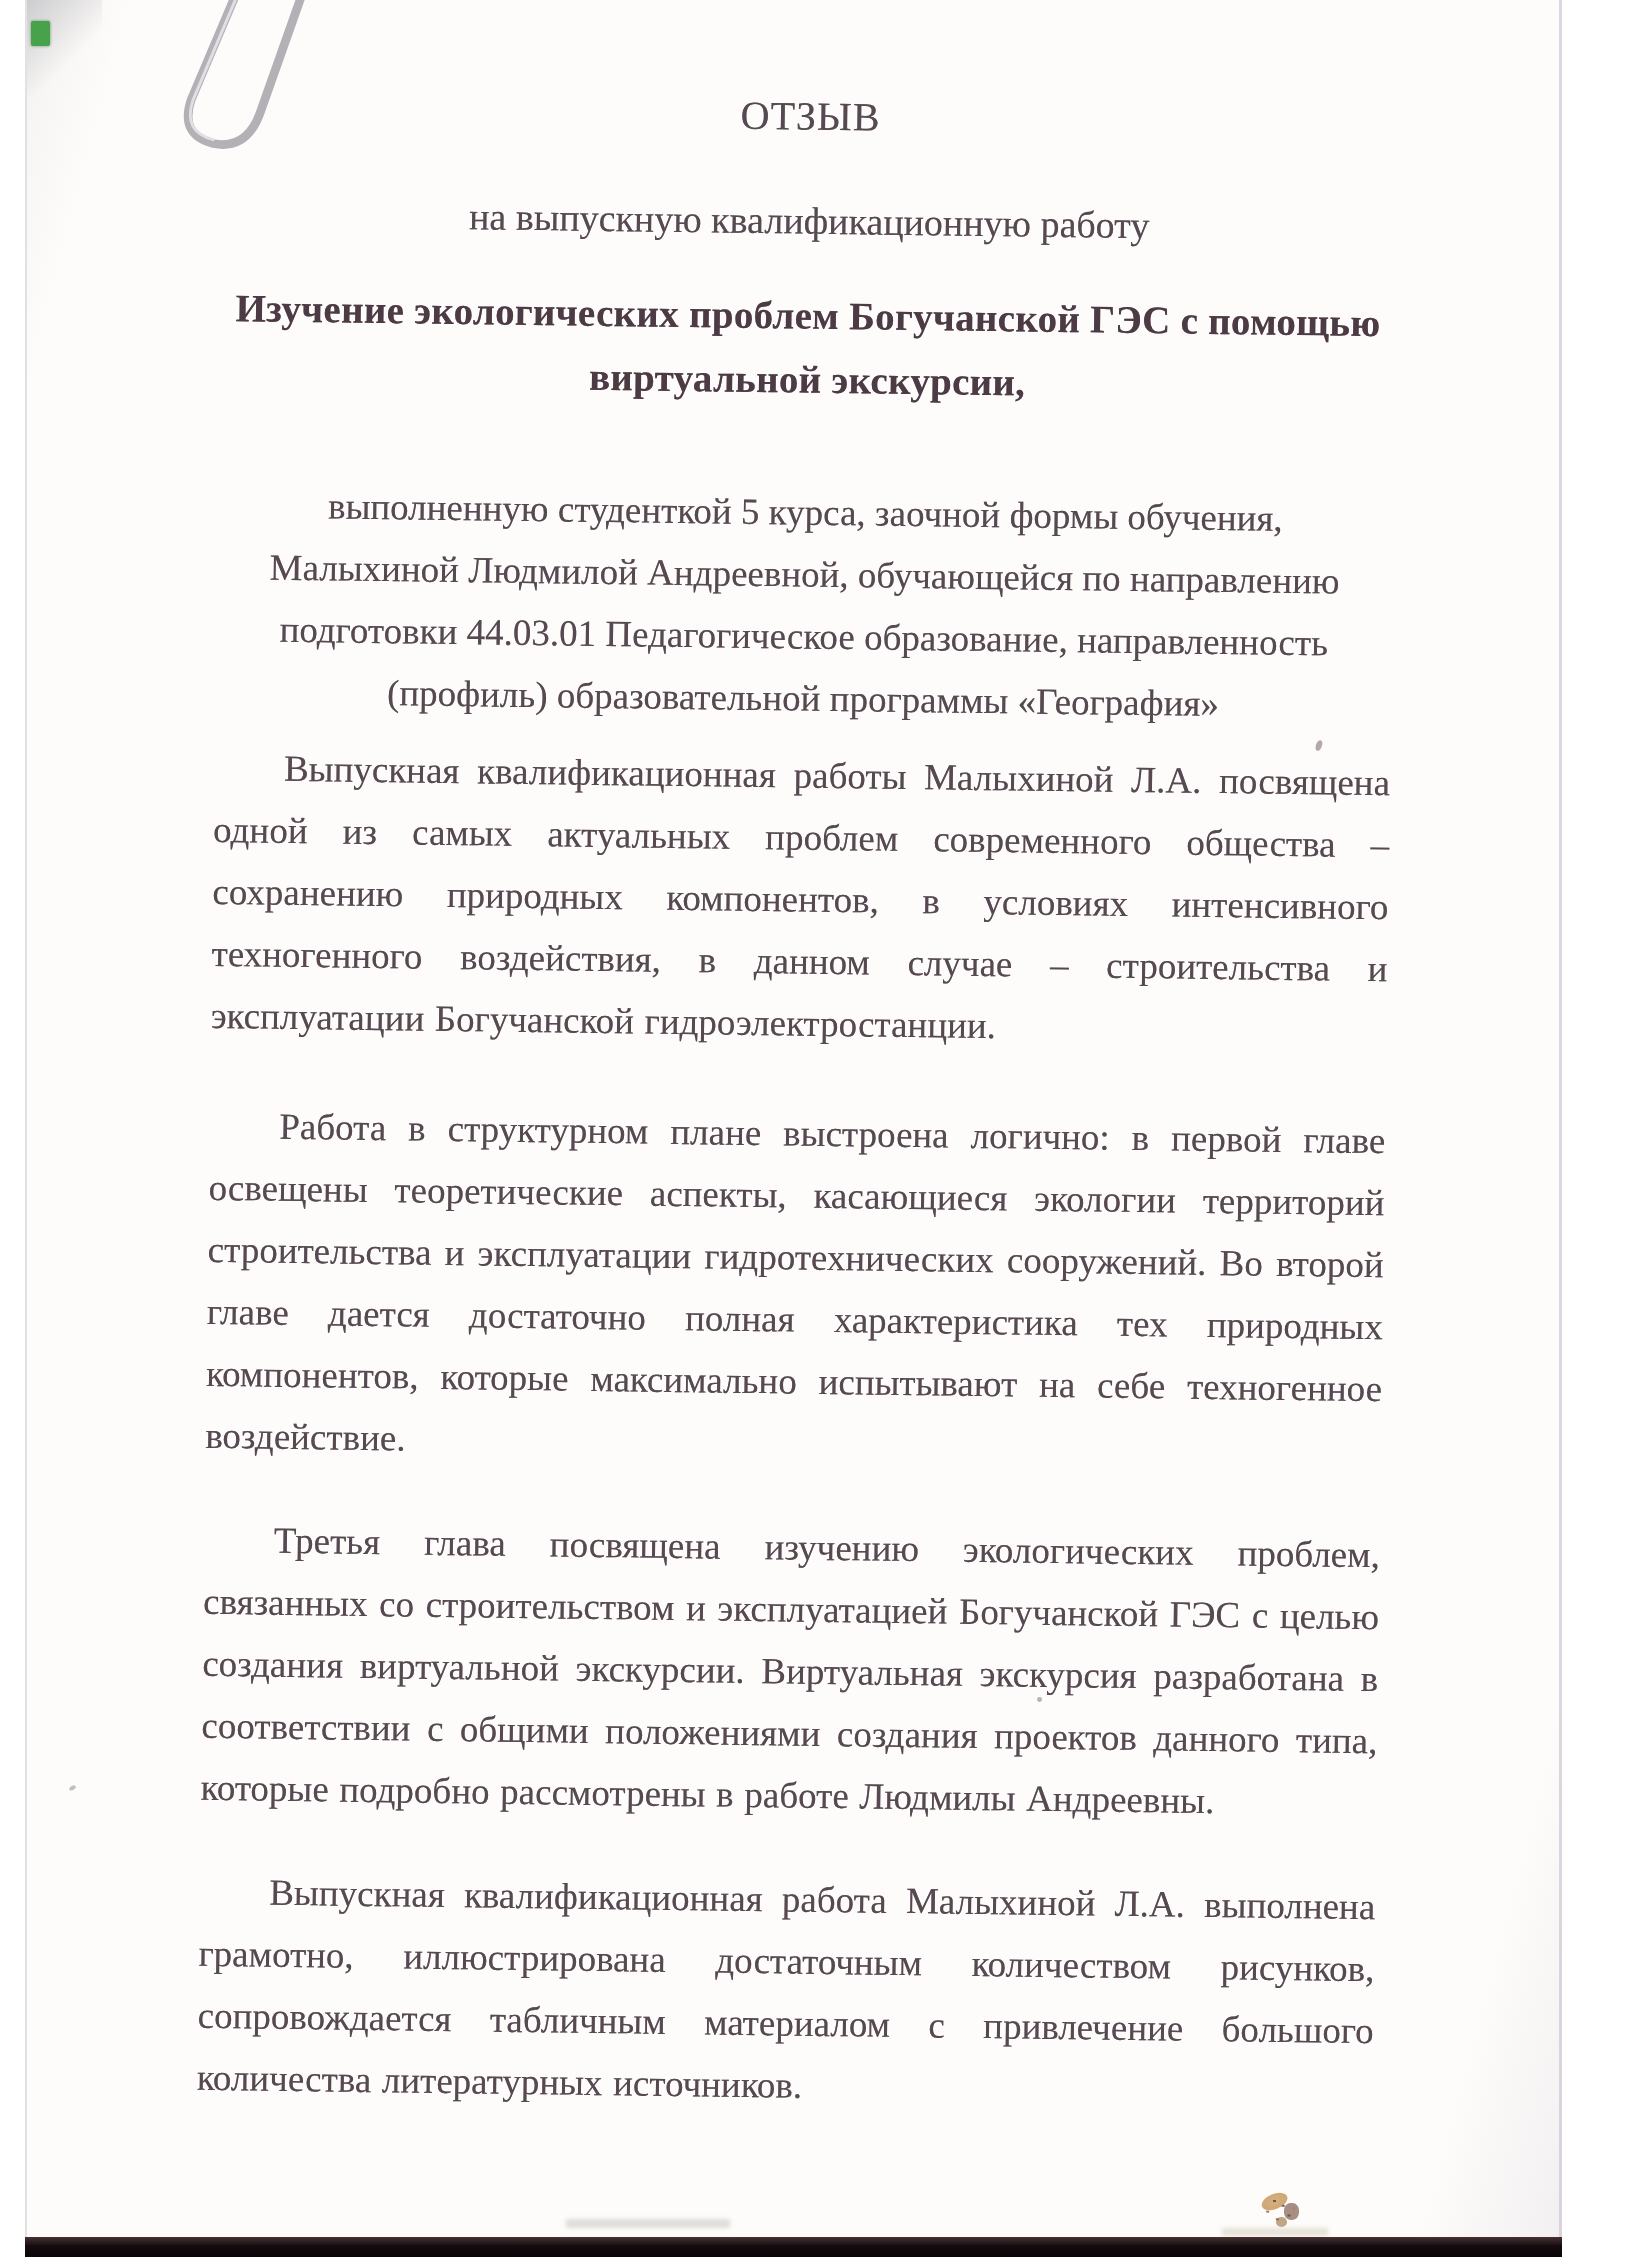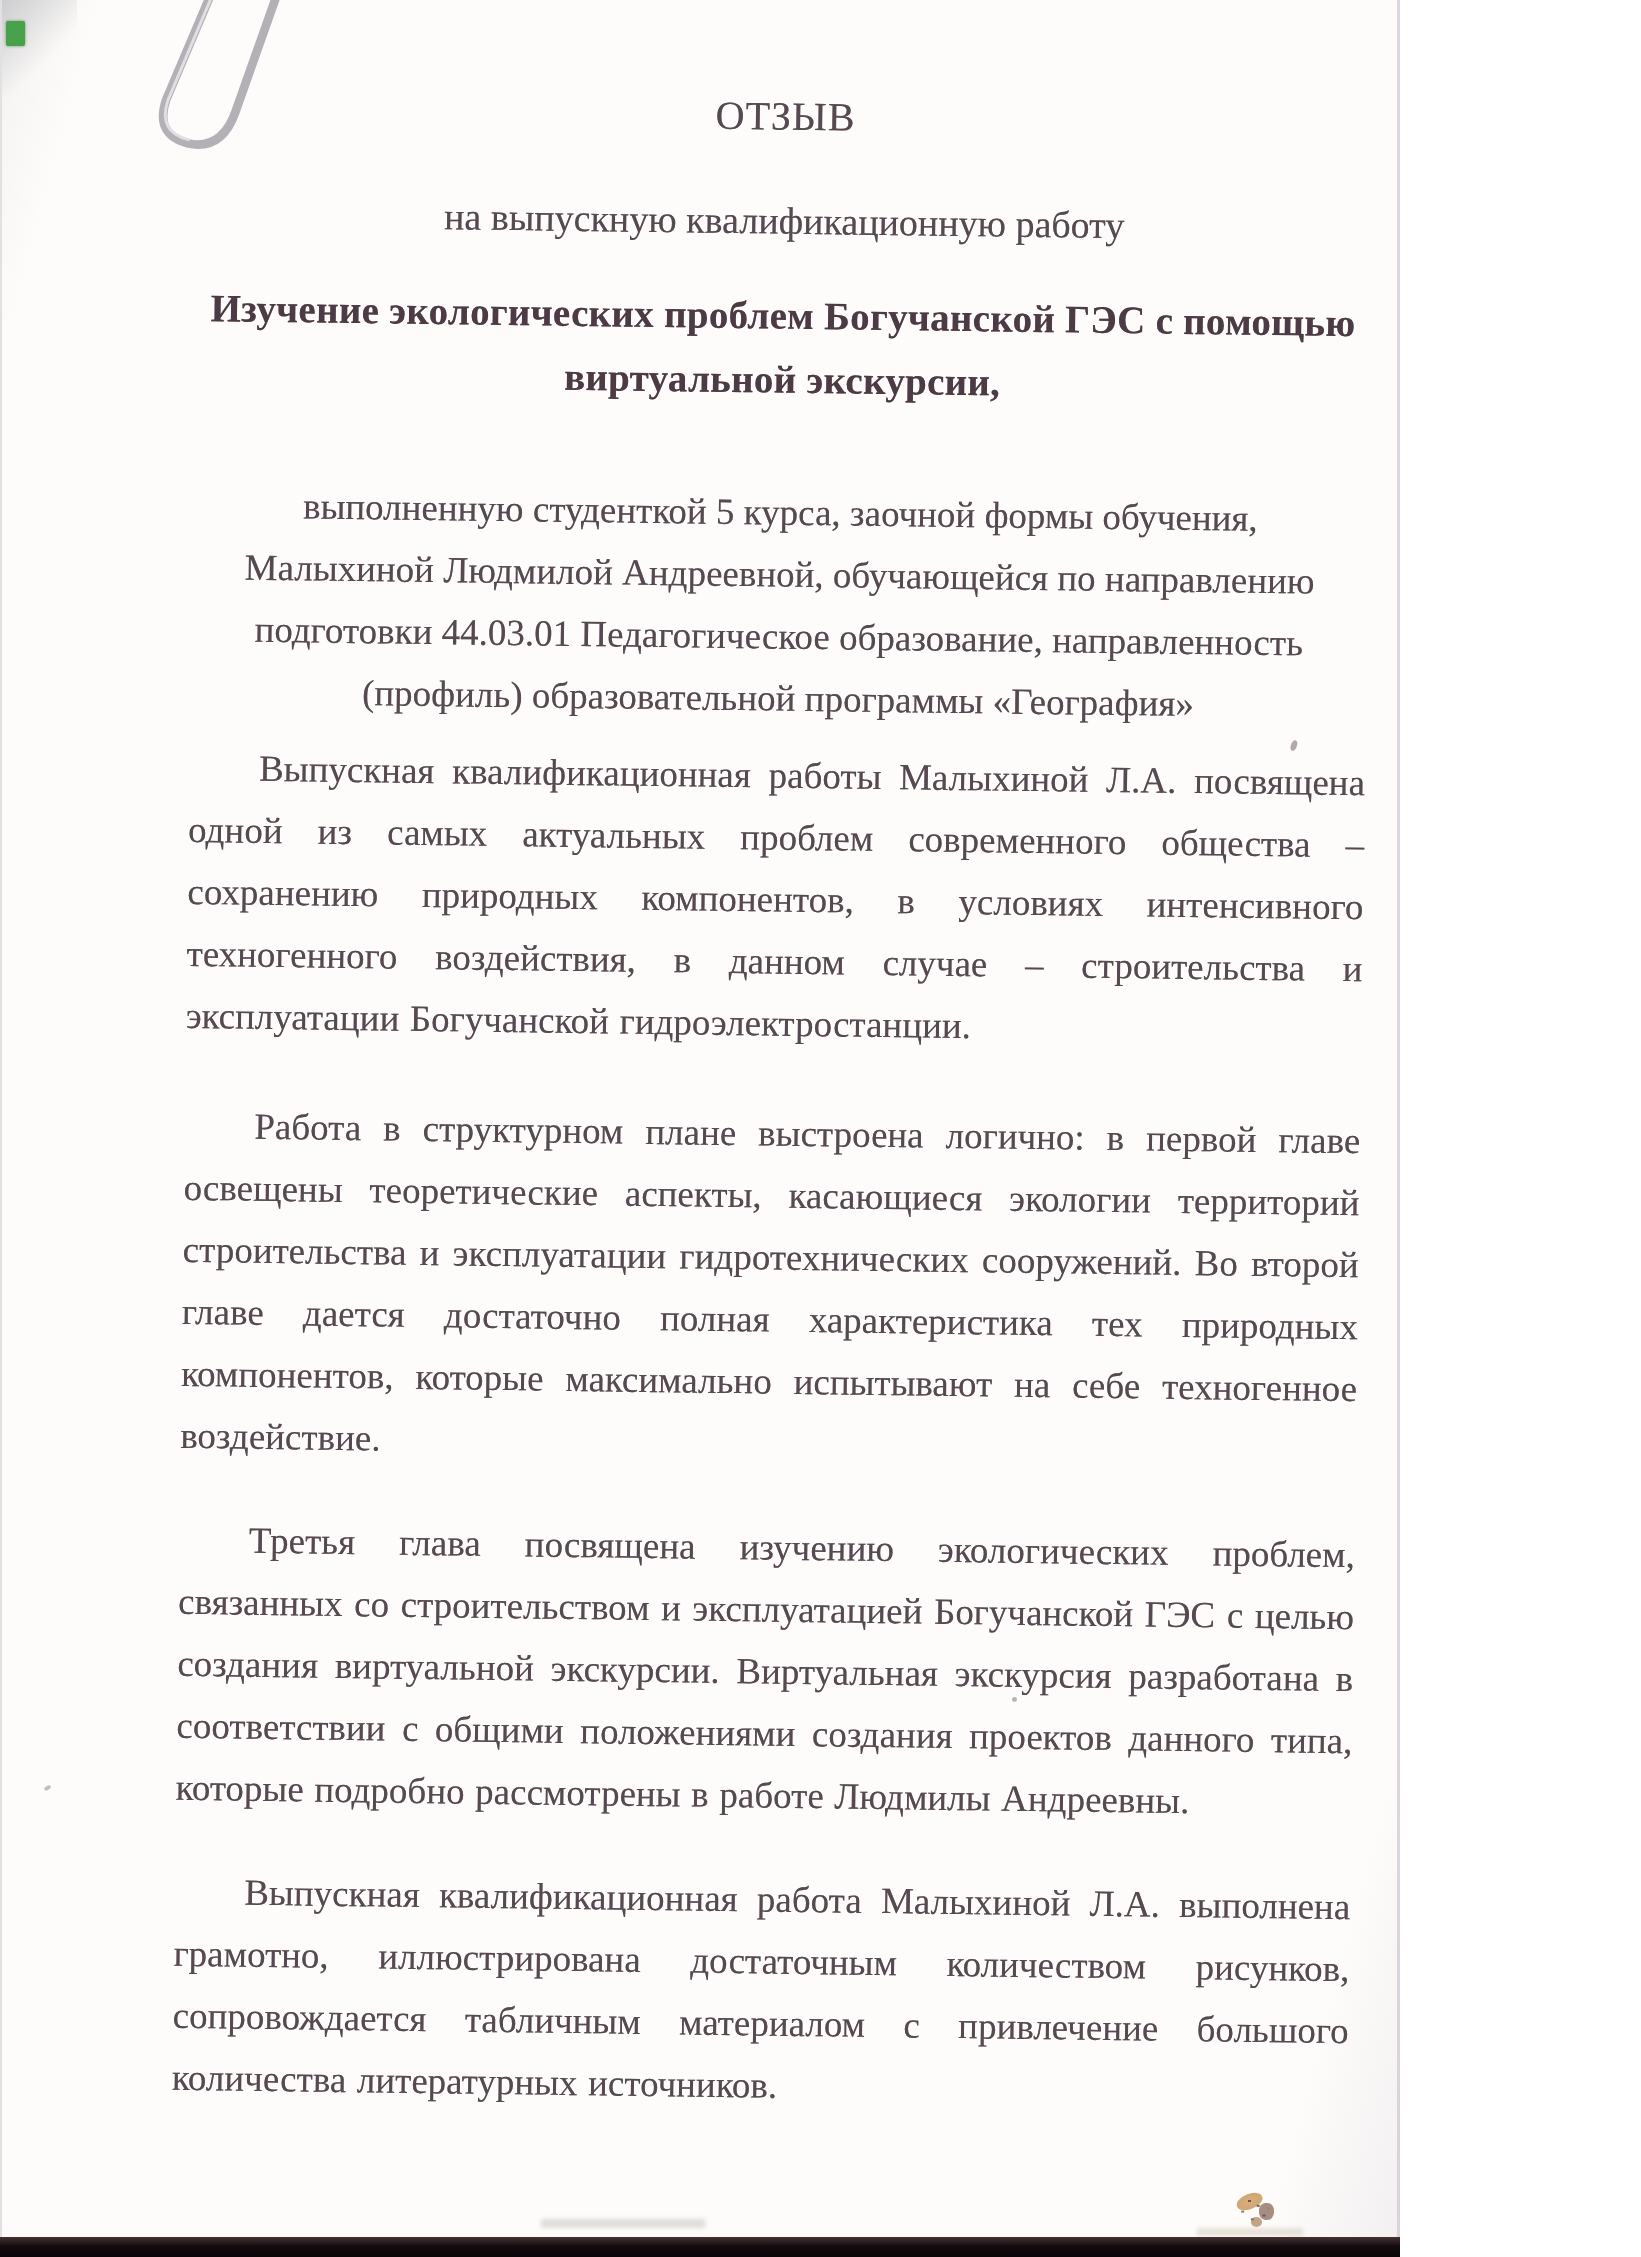--- a/index.html
+++ b/index.html
@@ -1,21 +1,22 @@
 <!DOCTYPE html>
 <html><head>
 <meta charset="utf-8">
 <style>
   html,body{
     margin:0;padding:0;background:#ffffff;
     font-family:"Liberation Serif","DejaVu Serif",serif;
   }
   .page{
-    position:relative;width:1400px;height:2257px;overflow:hidden;
+    position:relative;width:1537px;height:2257px;overflow:hidden;
     background:linear-gradient(105deg,#f3f2f1 0%,#fdfcfa 5%,#fdfcfa 93%,#f2eff0 100%);
+    margin-left:25px;
   }
   
   .edge-left{position:absolute;left:0;top:0;width:1.9px;height:100%;background:#e2e0e3;}
   .edge-right{position:absolute;right:0;top:0;width:2.9px;height:100%;background:#cfc6d2;opacity:.7;}
   .bottom-bar{
     position:absolute;left:0;bottom:0;width:100%;height:20px;
     background:linear-gradient(to bottom,#473331 0%,#140b0f 45%,#0a0608 100%);
   }
   .corner-shade{
     position:absolute;left:0;top:0;width:77px;height:97px;

